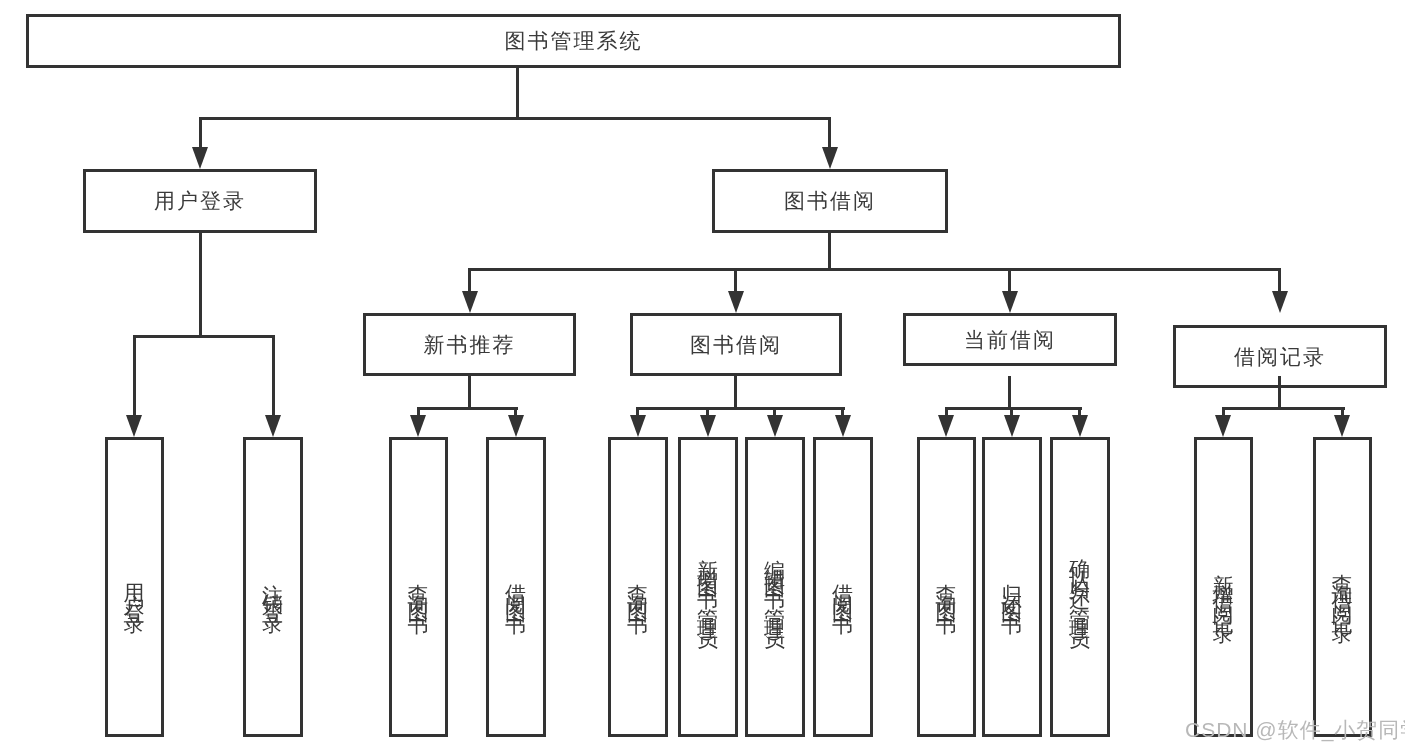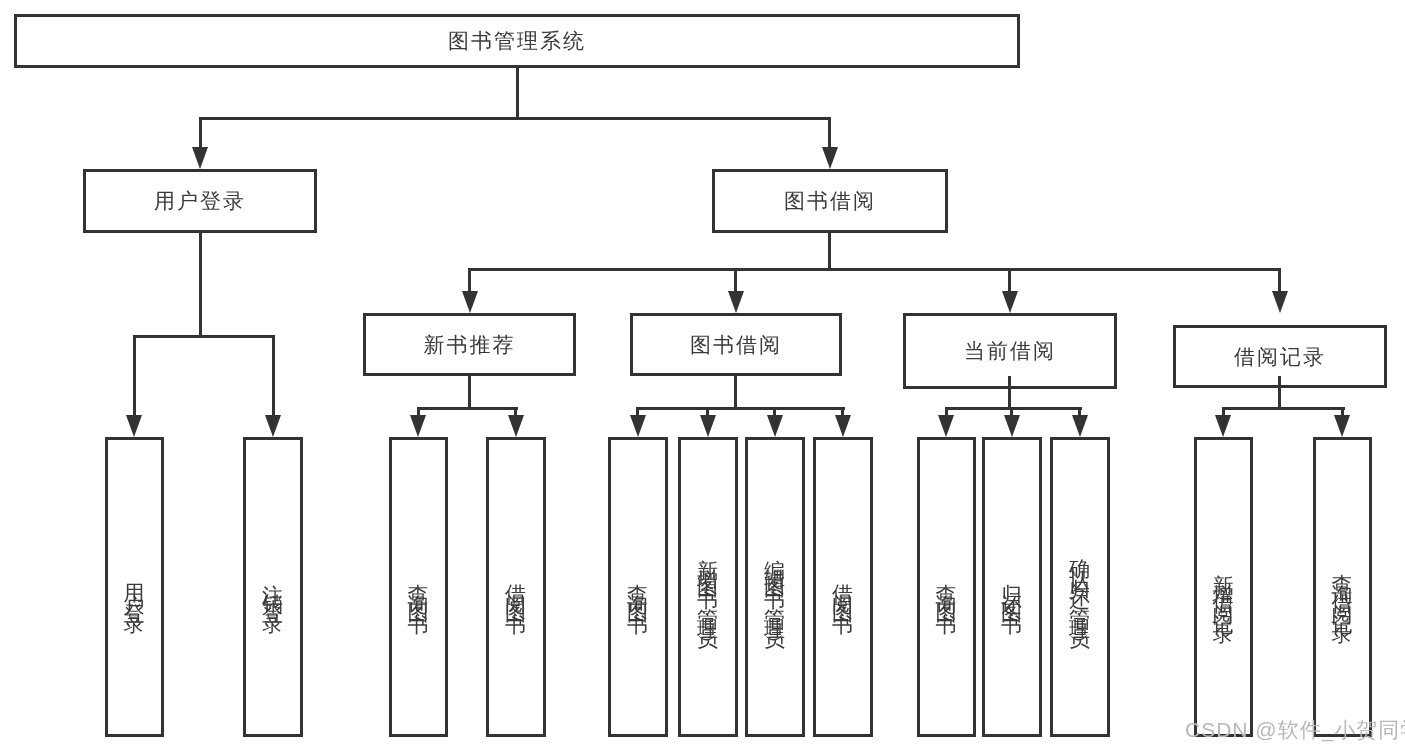--- a/index.html
+++ b/index.html
@@ -47,21 +47,21 @@
     letter-spacing: 1px;
     z-index: 10;
     white-space: nowrap;
   }
 </style>
 </head>
 <body>
 
 <div class="canvas">
 
-  <div class="box h" style="left:14px;top:14px;width:1006px;height:54px">
+  <div class="box h" style="left:26px;top:14px;width:1095px;height:54px">
     <span>图书管理系统</span>
   </div>
 
   <div class="vline" style="left:516px;top:68px;height:50px"></div>
   <div class="hline" style="left:199px;top:117px;width:632px"></div>
   <div class="vline" style="left:199px;top:117px;height:32px"></div>
   <div class="arrow" style="left:192px;top:147px"></div>
   <div class="vline" style="left:828px;top:117px;height:32px"></div>
   <div class="arrow" style="left:822px;top:147px"></div>
 
@@ -89,21 +89,21 @@
   <div class="arrow" style="left:1002px;top:291px"></div>
   <div class="vline" style="left:1278px;top:268px;height:25px"></div>
   <div class="arrow" style="left:1272px;top:291px"></div>
 
   <div class="box h" style="left:630px;top:313px;width:212px;height:63px">
     <span>图书借阅</span>
   </div>
   <div class="box h" style="left:363px;top:313px;width:213px;height:63px">
     <span>新书推荐</span>
   </div>
-  <div class="box h" style="left:903px;top:313px;width:214px;height:76px">
+  <div class="box h" style="left:903px;top:313px;width:214px;height:53px">
     <span>当前借阅</span>
   </div>
   <div class="box h" style="left:1173px;top:325px;width:214px;height:63px">
     <span>借阅记录</span>
   </div>
 
   <div class="vline" style="left:468px;top:376px;height:33px"></div>
   <div class="hline" style="left:417px;top:407px;width:101px"></div>
   <div class="vline" style="left:417px;top:407px;height:10px"></div>
   <div class="arrow" style="left:410px;top:415px"></div>

